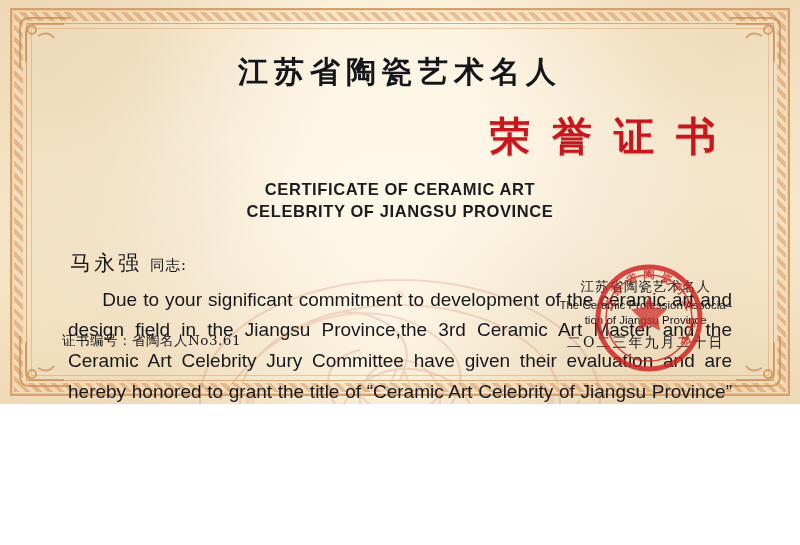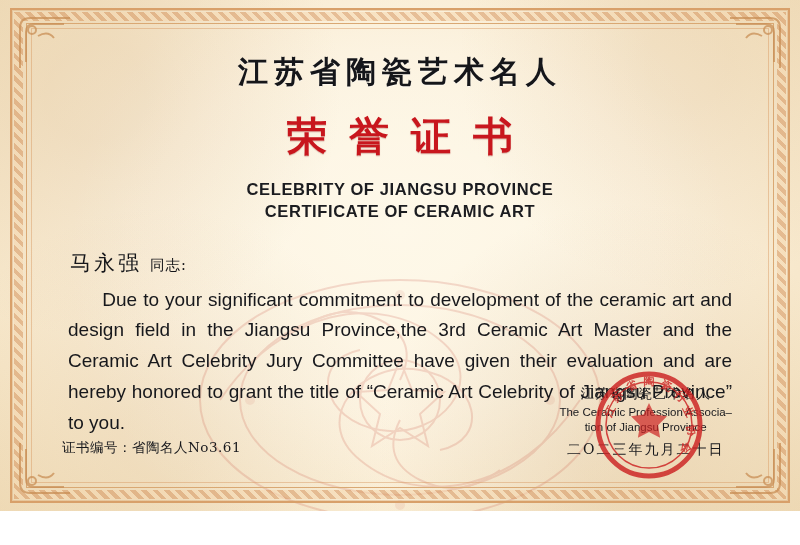--- a/index.html
+++ b/index.html
@@ -10,21 +10,21 @@
   body {
     width: 800px;
     height: 545px;
     overflow: hidden;
     font-family: "Liberation Sans", sans-serif;
   }
 
   #certificate {
     position: relative;
     width: 800px;
-    height: 511px;
+    height: 404px;
     background:
       radial-gradient(ellipse at 50% 45%, #fdf6e6 0%, #fbf0dc 45%, #f6e6c8 78%, #f0dcb8 100%);
     overflow: hidden;
   }
 
   
   .grain {
     position: absolute;
     inset: 0;
     background:
@@ -102,21 +102,21 @@
     font-family: "DejaVu Serif", "Liberation Serif", serif;
     font-size: 30px;
     font-weight: bold;
     letter-spacing: 6px;
     color: #15161a;
     text-shadow: 0 1px 0 rgba(255,255,255,0.45);
   }
 
   .title-honor {
     margin-top: 16px;
-    text-align: center;
+    text-align: right;
     font-family: "DejaVu Serif", "Liberation Serif", serif;
     font-size: 40px;
     font-weight: bold;
     letter-spacing: 22px;
     text-indent: 22px;
     color: #c8161d;
     text-shadow: 0 1px 1px rgba(120,0,0,0.25);
   }
 
   .title-en {
@@ -298,22 +298,22 @@
     </svg>
   </div>
 
   <div class="content">
 
     <div class="title-cn">江苏省陶瓷艺术名人</div>
 
     <div class="title-honor">荣誉证书</div>
 
     <div class="title-en">
+      <div>CERTIFICATE OF CERAMIC ART</div>
       <div>CELEBRITY OF JIANGSU PROVINCE</div>
-      <div>CERTIFICATE OF CERAMIC ART</div>
     </div>
 
     <div class="salutation">
       <span class="name">马永强</span><span class="honorific">同志:</span>
     </div>
 
 
     <div class="body-en">Due to your significant commitment to development of the ceramic art and design field in the Jiangsu Province,the 3rd Ceramic Art Master and the Ceramic Art Celebrity Jury Committee have given their evaluation and are hereby honored to grant the title of  “Ceramic Art Celebrity of Jiangsu Province”  to you.</div>
 
   </div>

